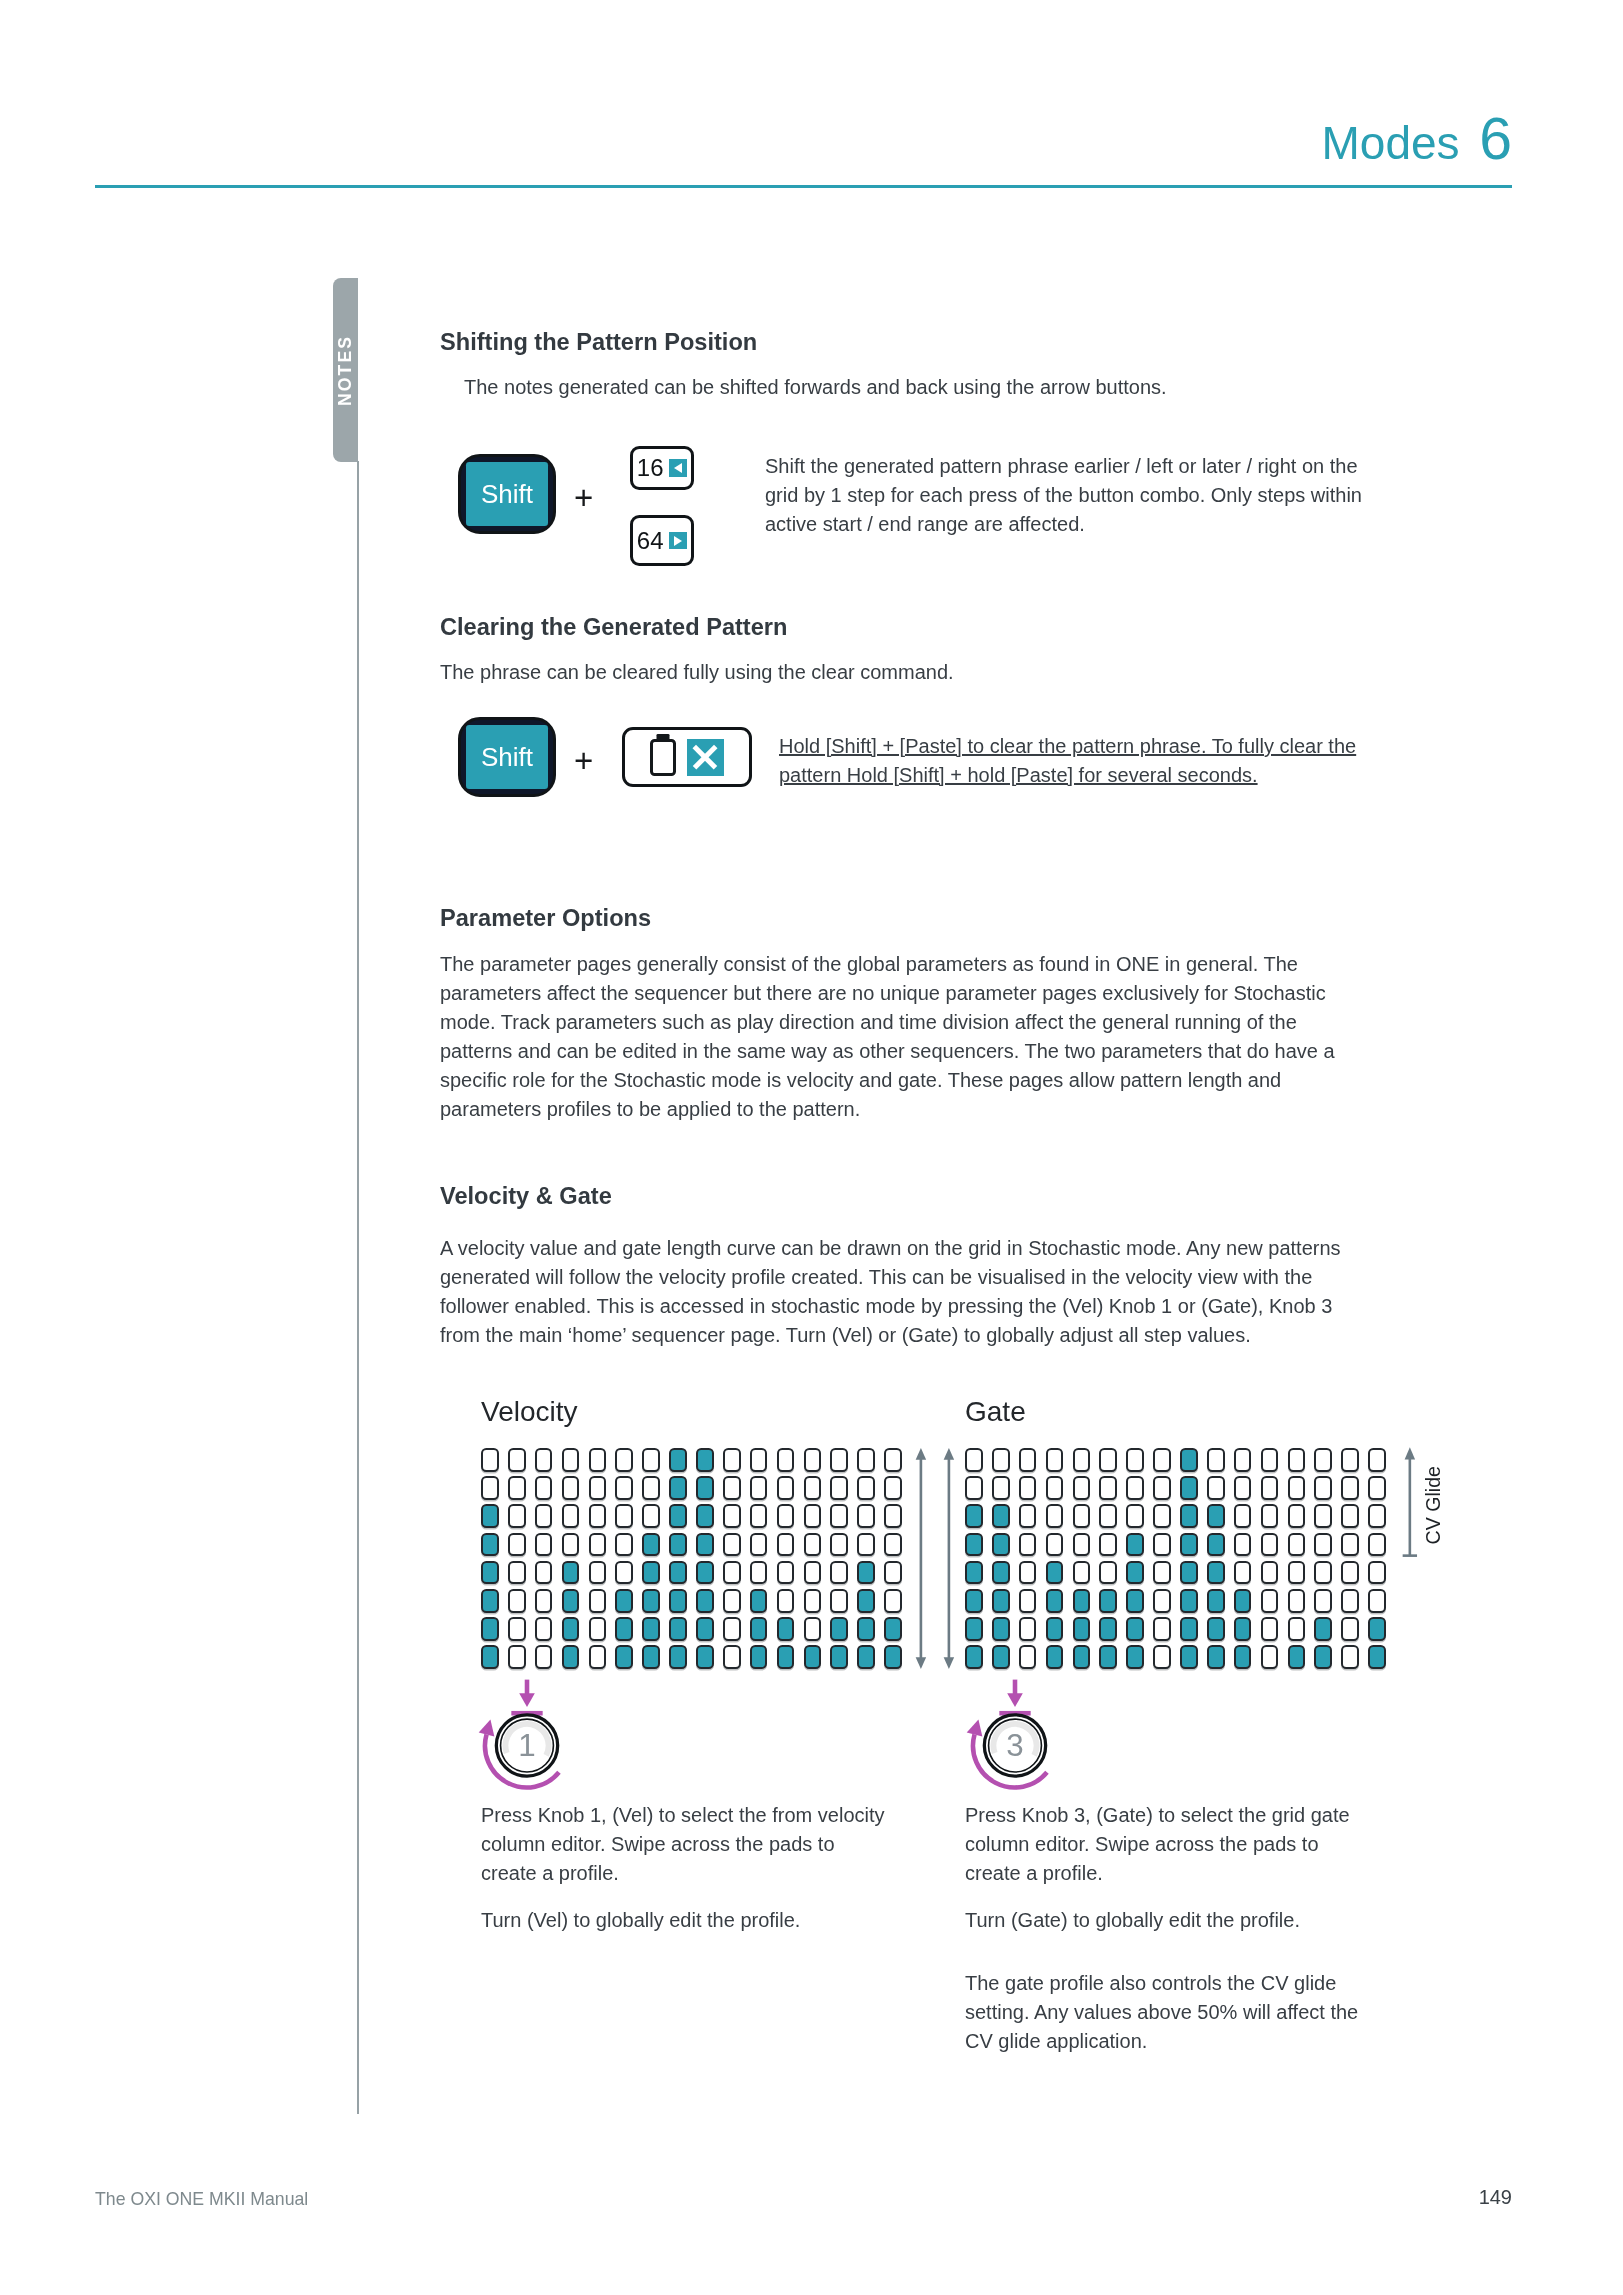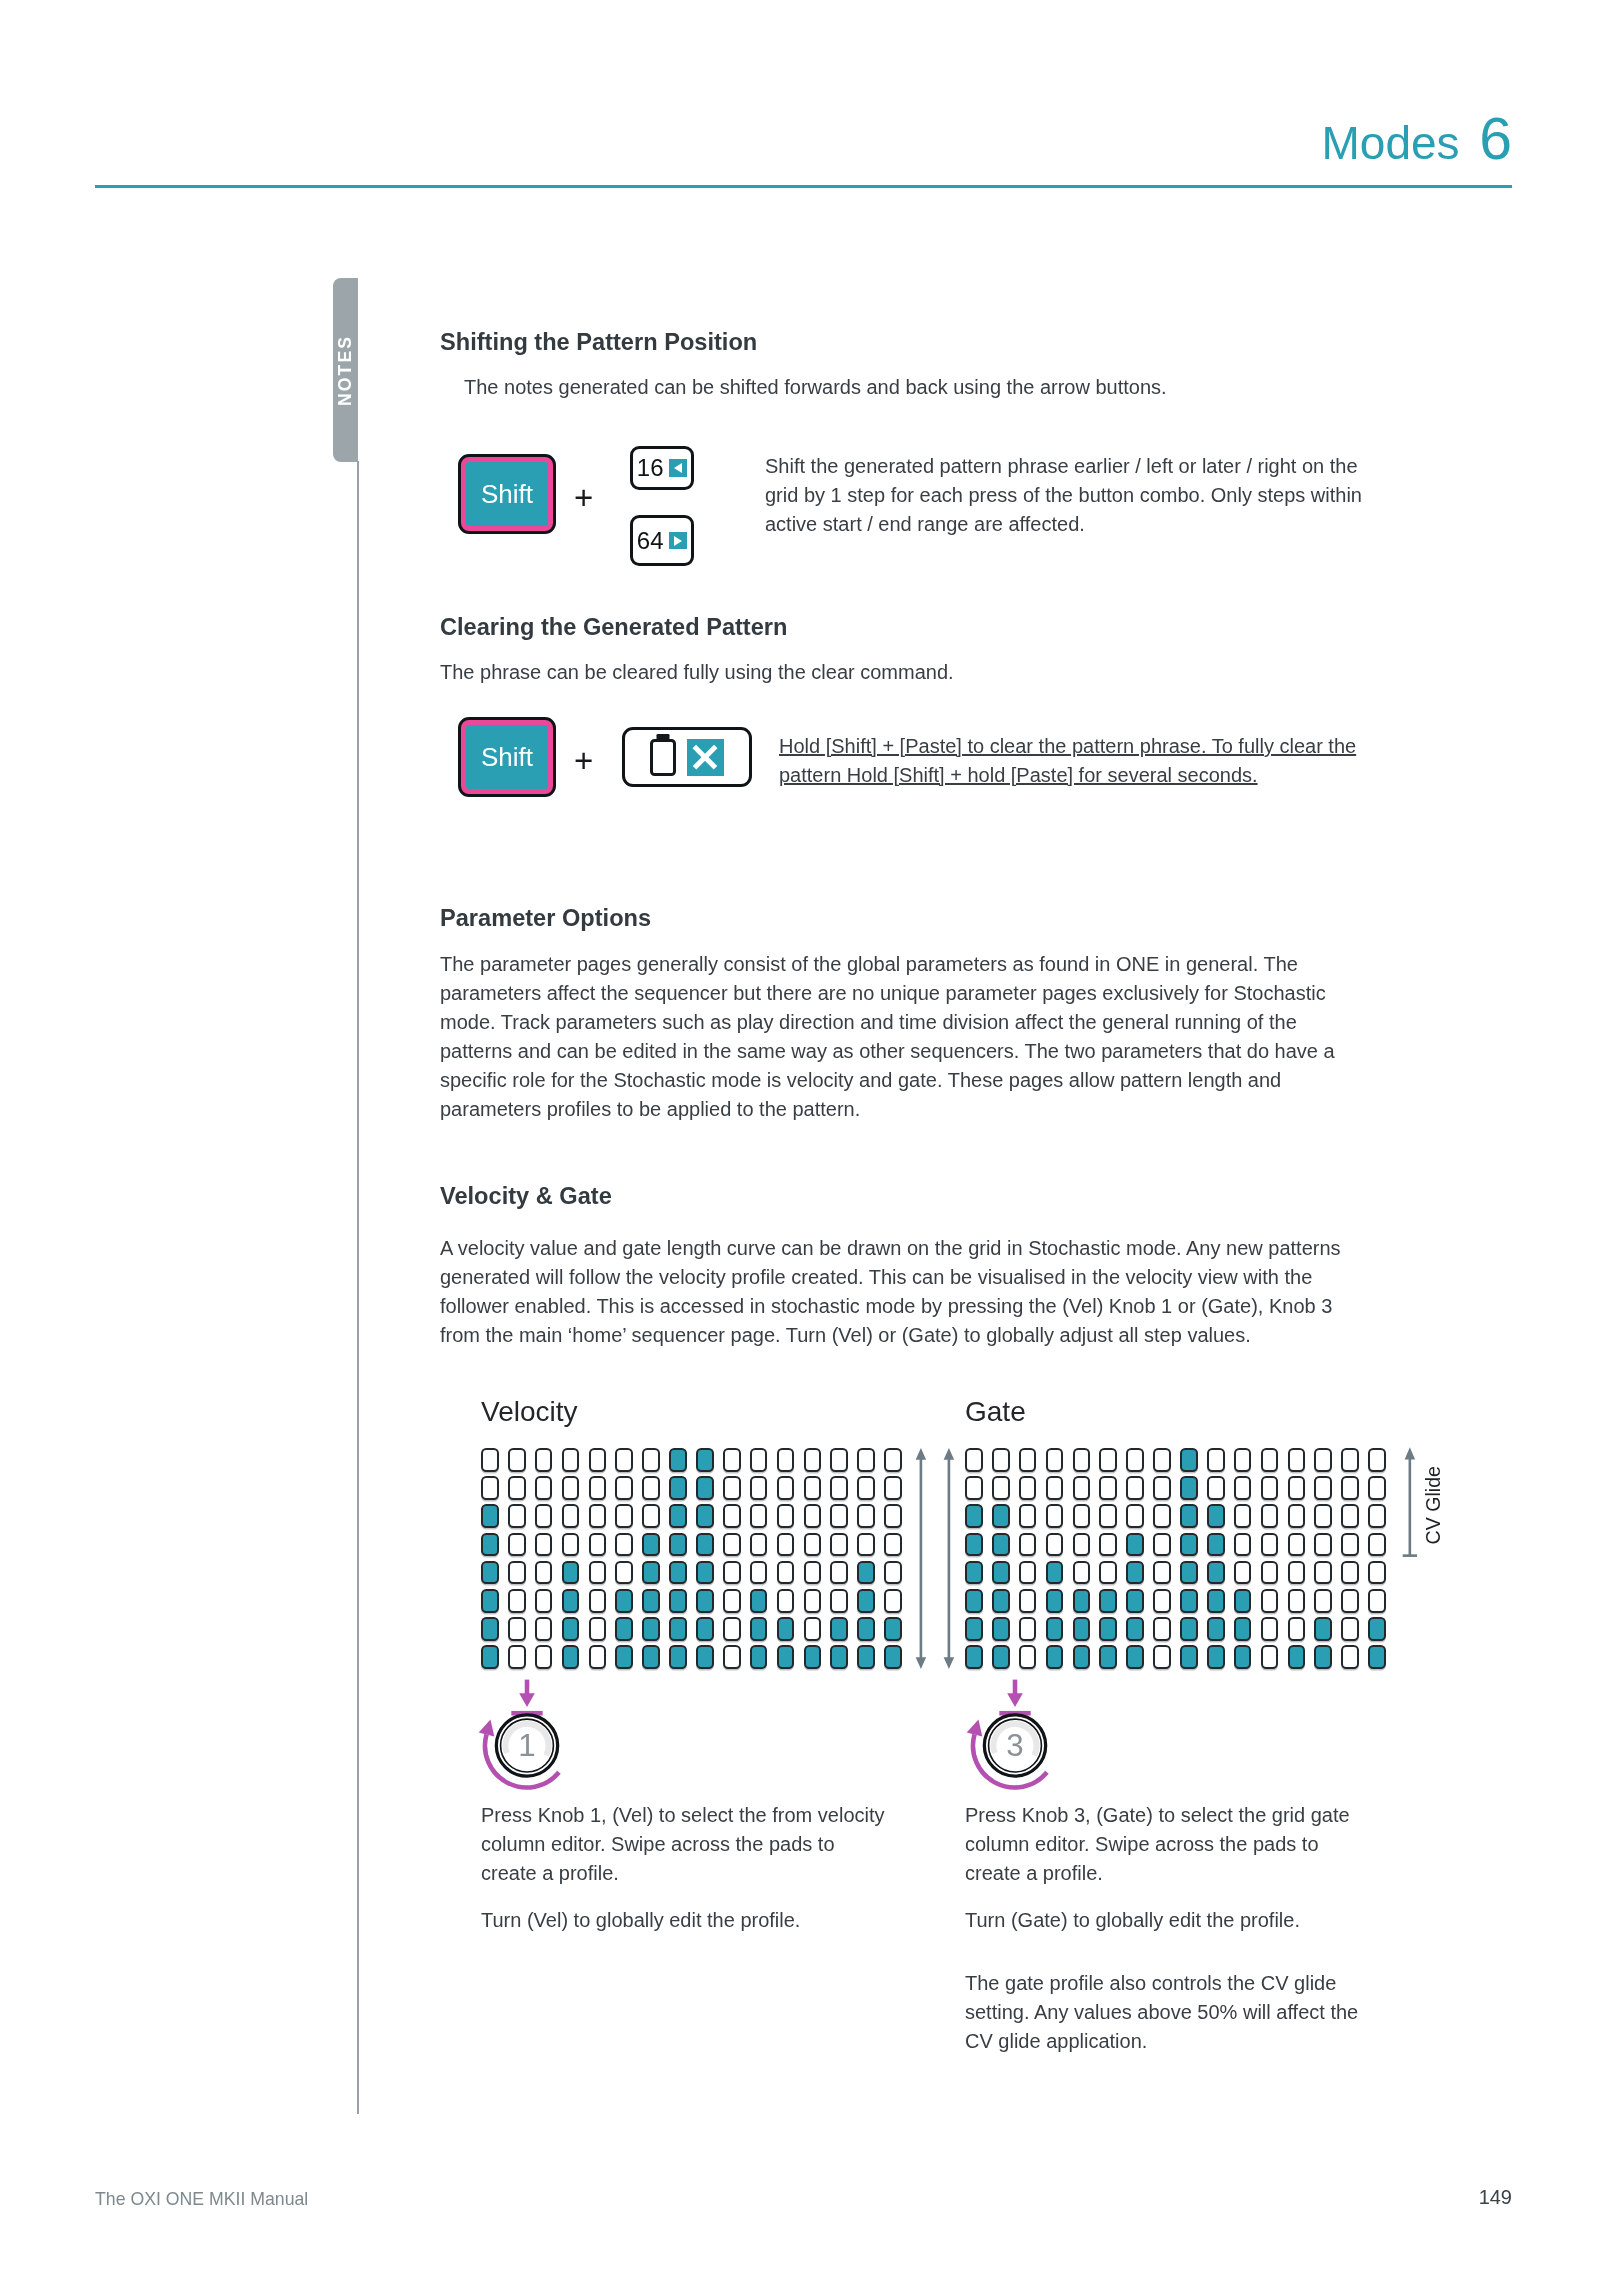--- a/index.html
+++ b/index.html
@@ -24,21 +24,21 @@
     border-radius:7.9px 0 0 7.9px;display:flex;align-items:center;justify-content:center;}
   .notes-tab span{writing-mode:vertical-rl;transform:rotate(180deg);color:#fff;font-weight:bold;
     font-size:17.7px;letter-spacing:2px;}
   .guide-line{position:absolute;left:357px;top:461px;width:2px;height:1653px;background:#97A2A6;}
 
   
   .h3{position:absolute;font-size:23.6px;font-weight:bold;color:#333A40;}
   .para{position:absolute;font-size:20px;line-height:29px;color:#383E44;white-space:pre-line;}
 
   
-  .keycap{position:absolute;border:3.9px solid #101417;border-radius:11px;background:#ec4899;padding:4.6px;}
+  .keycap{position:absolute;border:3.9px solid #101417;border-radius:22px;background:#0f172a;padding:4.6px;}
   .keycap .key-inner{width:100%;height:100%;background:var(--accent);border-radius:3.3px;
     display:flex;align-items:center;justify-content:center;color:#fff;font-size:26px;}
   .plus{position:absolute;font-size:33px;color:#17191B;}
 
   
   .navbtn{position:absolute;border:3.3px solid #101417;border-radius:9.2px;background:#fff;
     display:flex;align-items:center;justify-content:center;gap:5.9px;}
   .navbtn .num{font-size:24px;color:#101417;}
   .sq{width:17.7px;height:17.7px;background:var(--accent);display:flex;align-items:center;justify-content:center;}
   .tri-l{width:0;height:0;border-top:5.2px solid transparent;border-bottom:5.2px solid transparent;border-right:8.5px solid #fff;}

